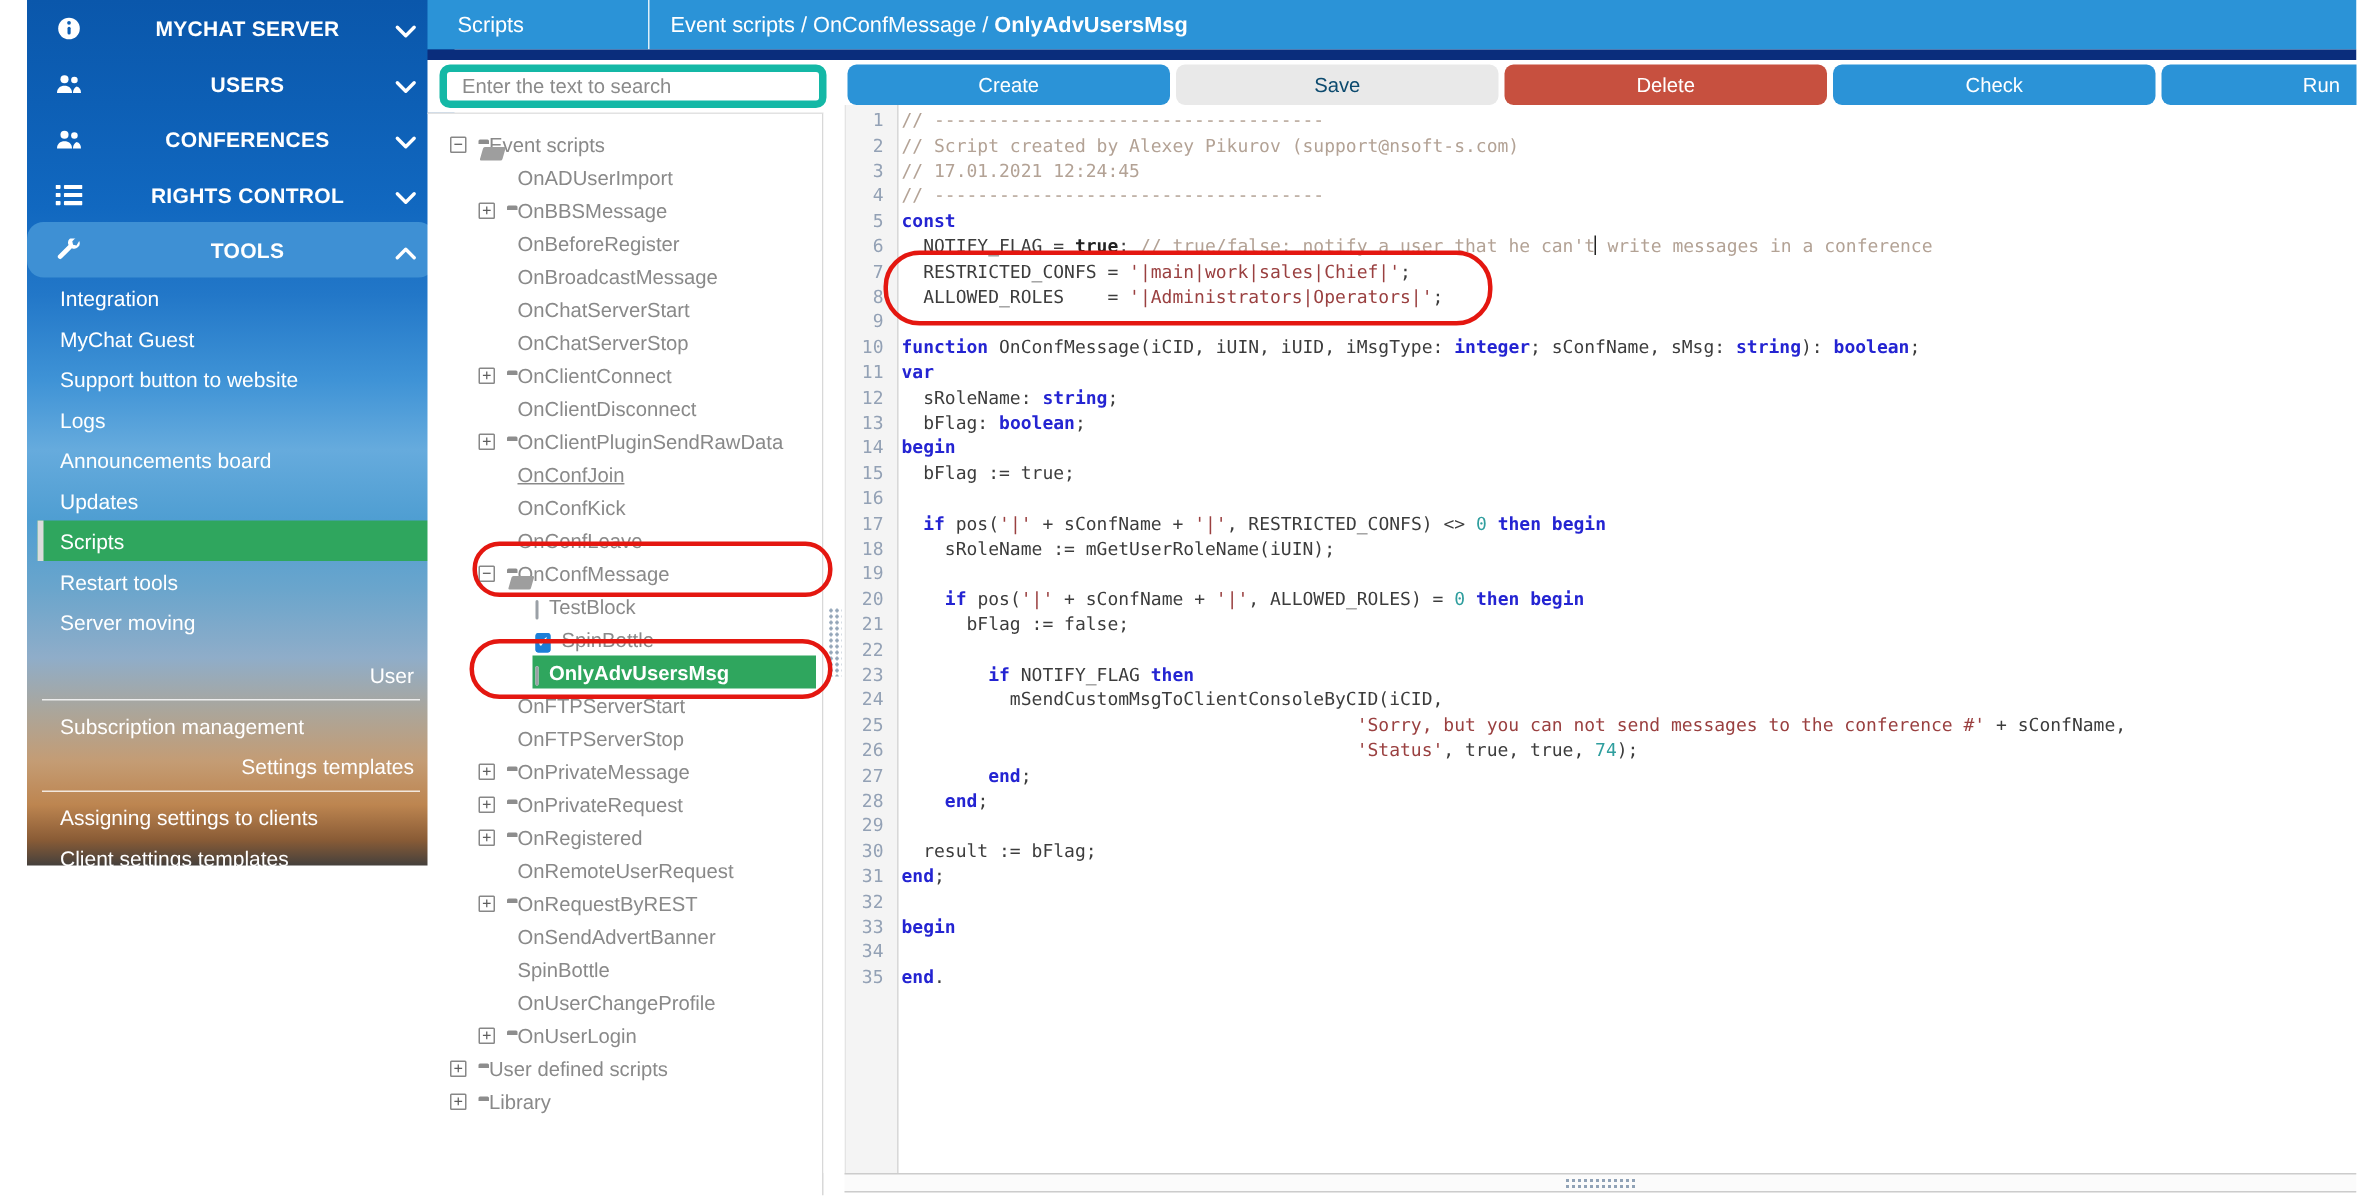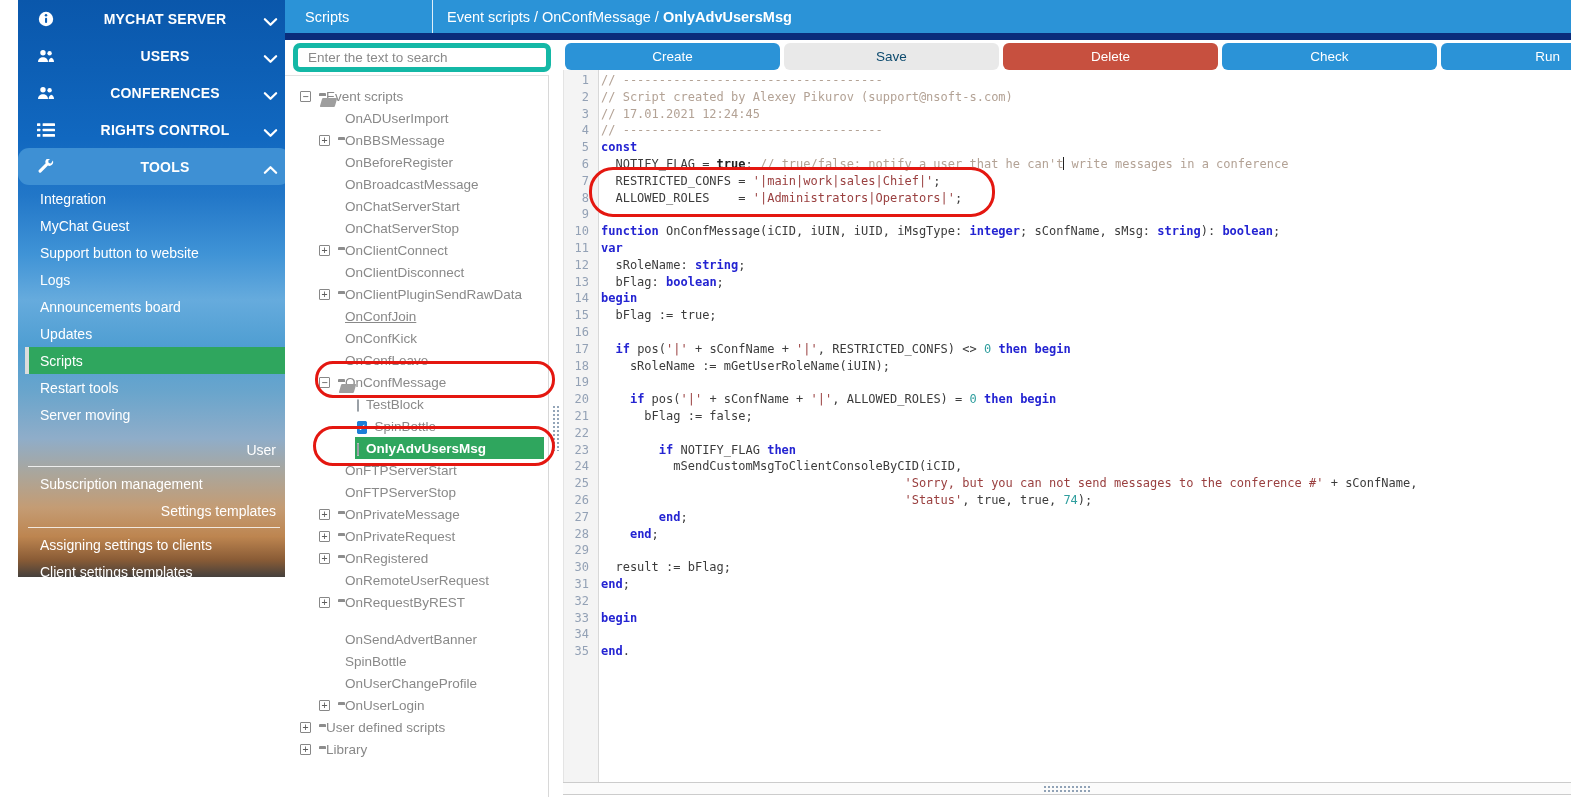--- a/index.html
+++ b/index.html
@@ -396,21 +396,21 @@
           <span>OnRemoteUserRequest</span>
         </span>
       </div>
       <div class="tree-row" style="padding-left: 34px;">
         <span class="exp">+</span>
         <span class="hl-wrap">
           <span class="t-ic"><span class="ic-folder"></span></span>
           <span>OnRequestByREST</span>
         </span>
       </div>
-      <div class="tree-row" style="padding-left: 34px; margin-top: 15px;">
+      <div class="tree-row" style="padding-left: 34px;">
         <span class="exp-spacer"></span>
         <span class="hl-wrap">
           <span class="t-ic"><span class="ic-file"></span></span>
           <span>OnSendAdvertBanner</span>
         </span>
       </div>
       <div class="tree-row" style="padding-left: 34px;">
         <span class="exp-spacer"></span>
         <span class="hl-wrap">
           <span class="t-ic"><span class="ic-file"></span></span>

